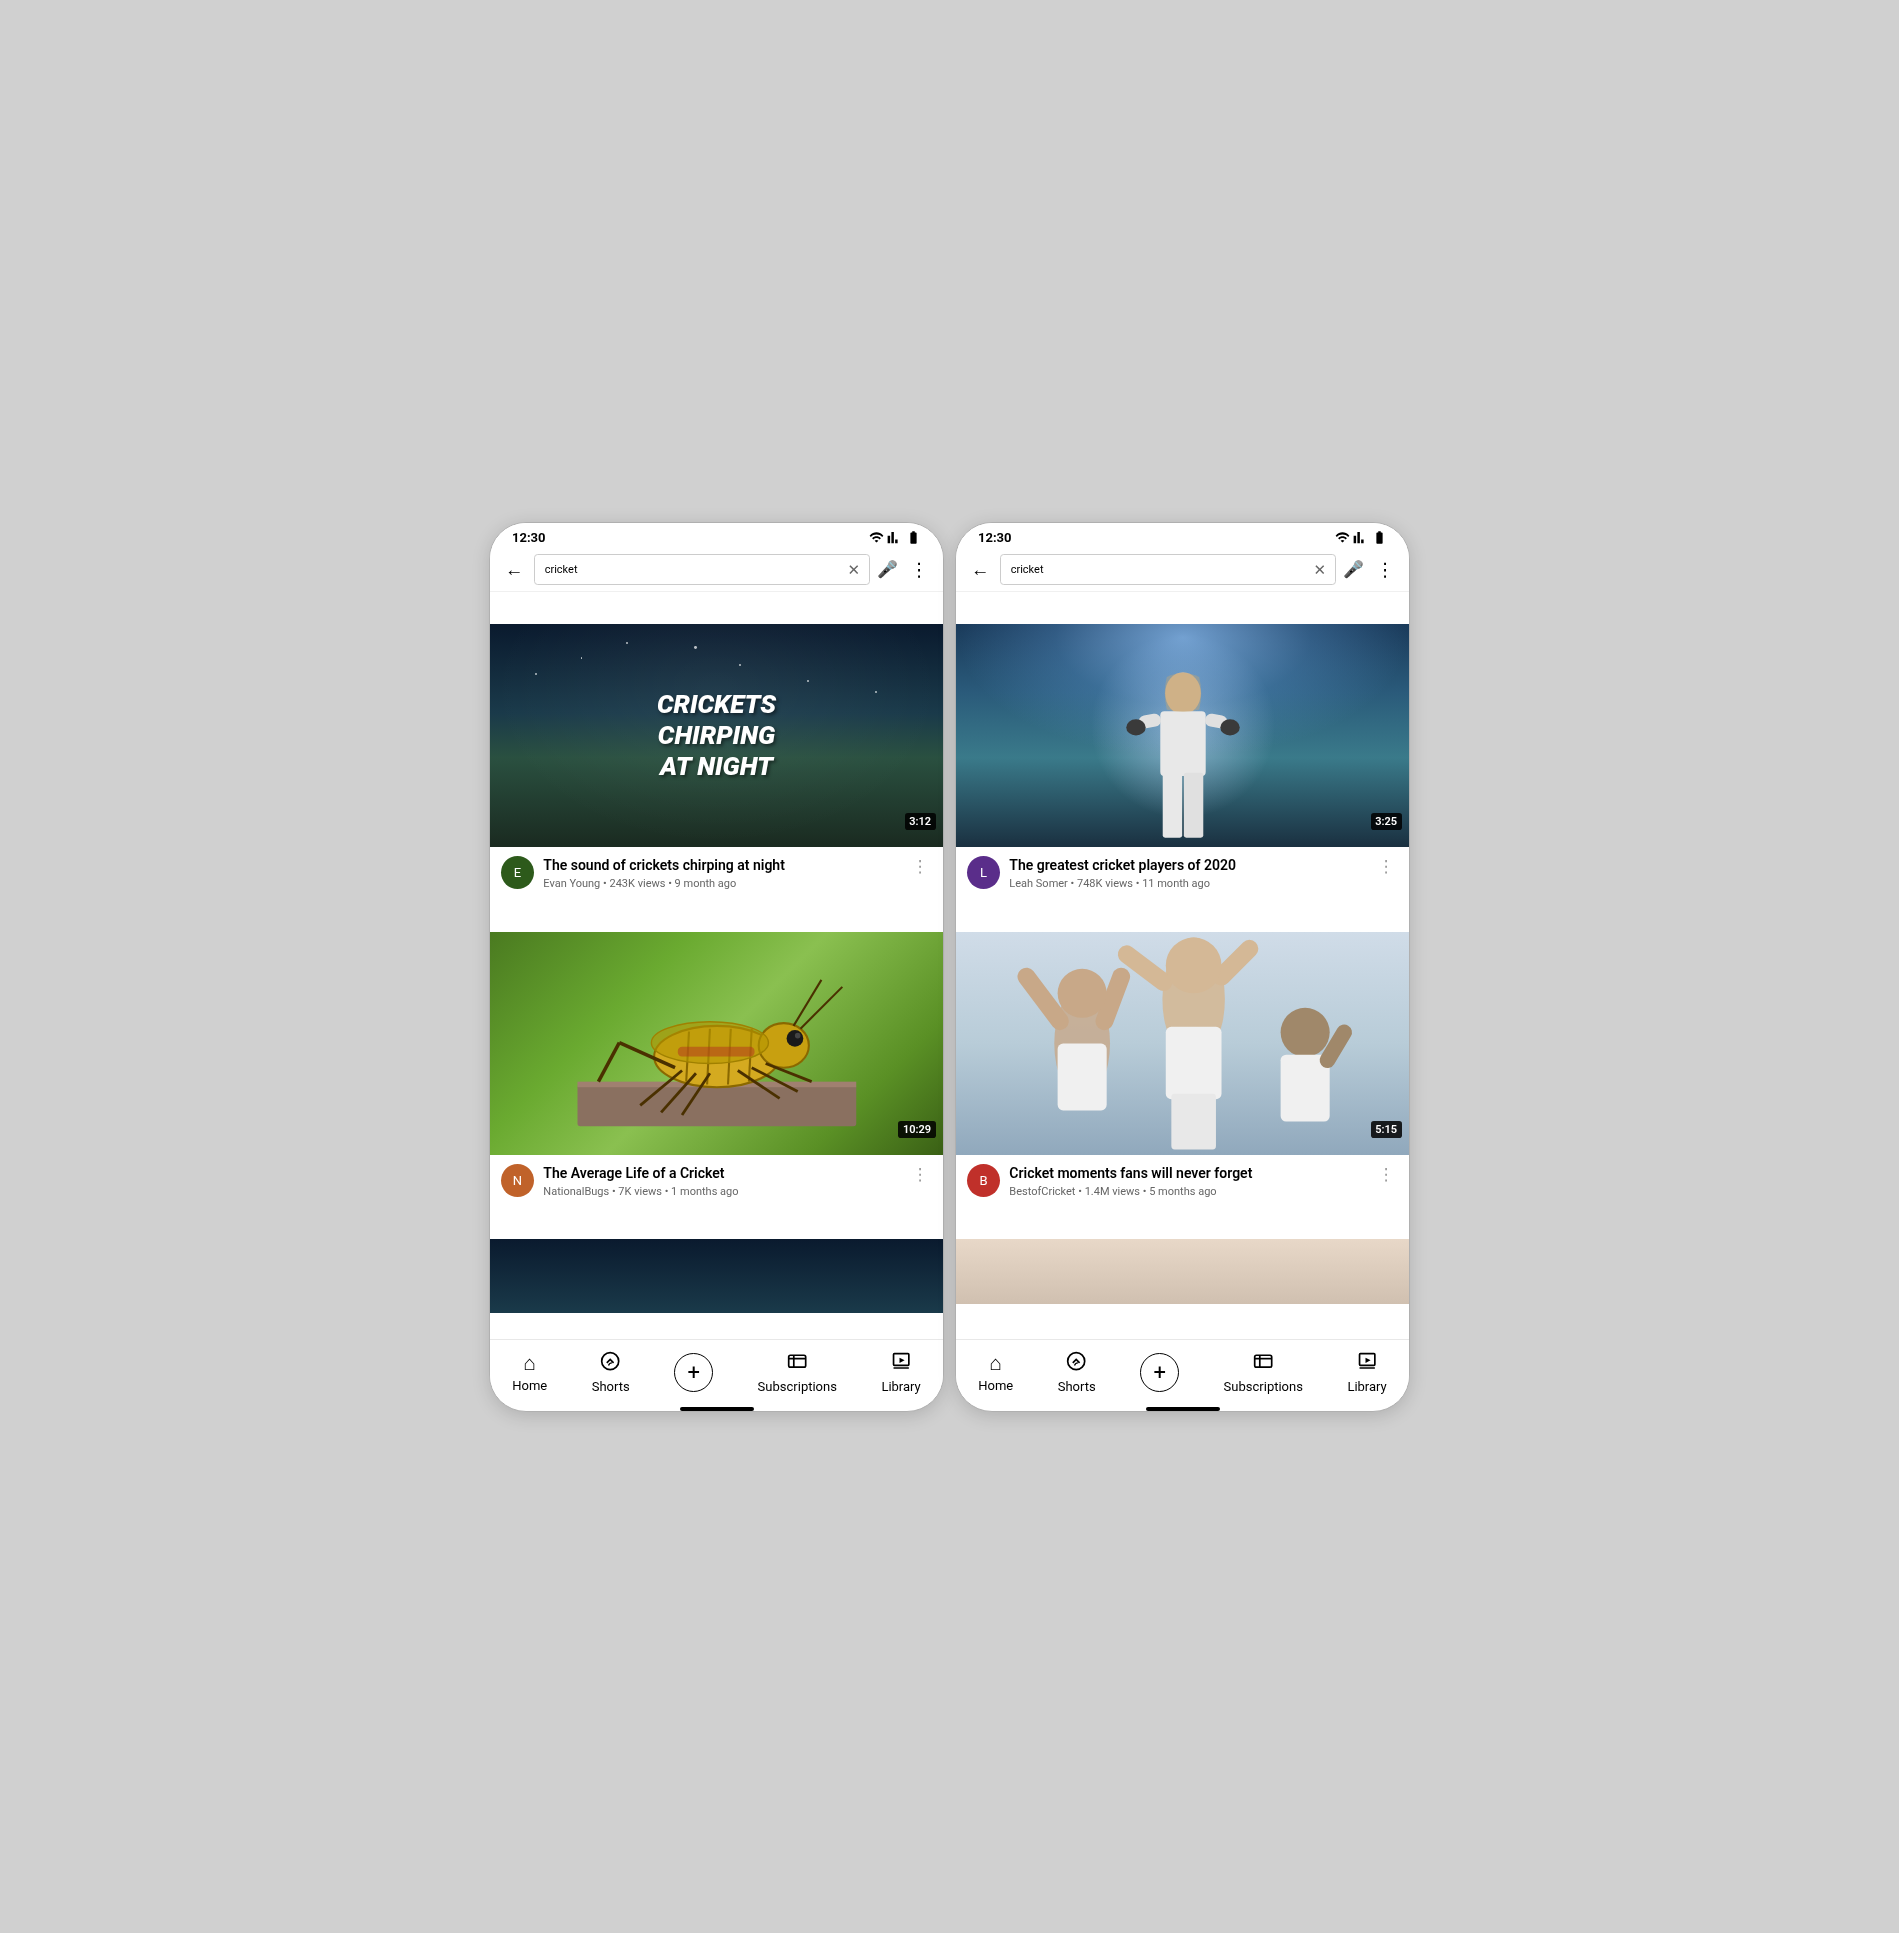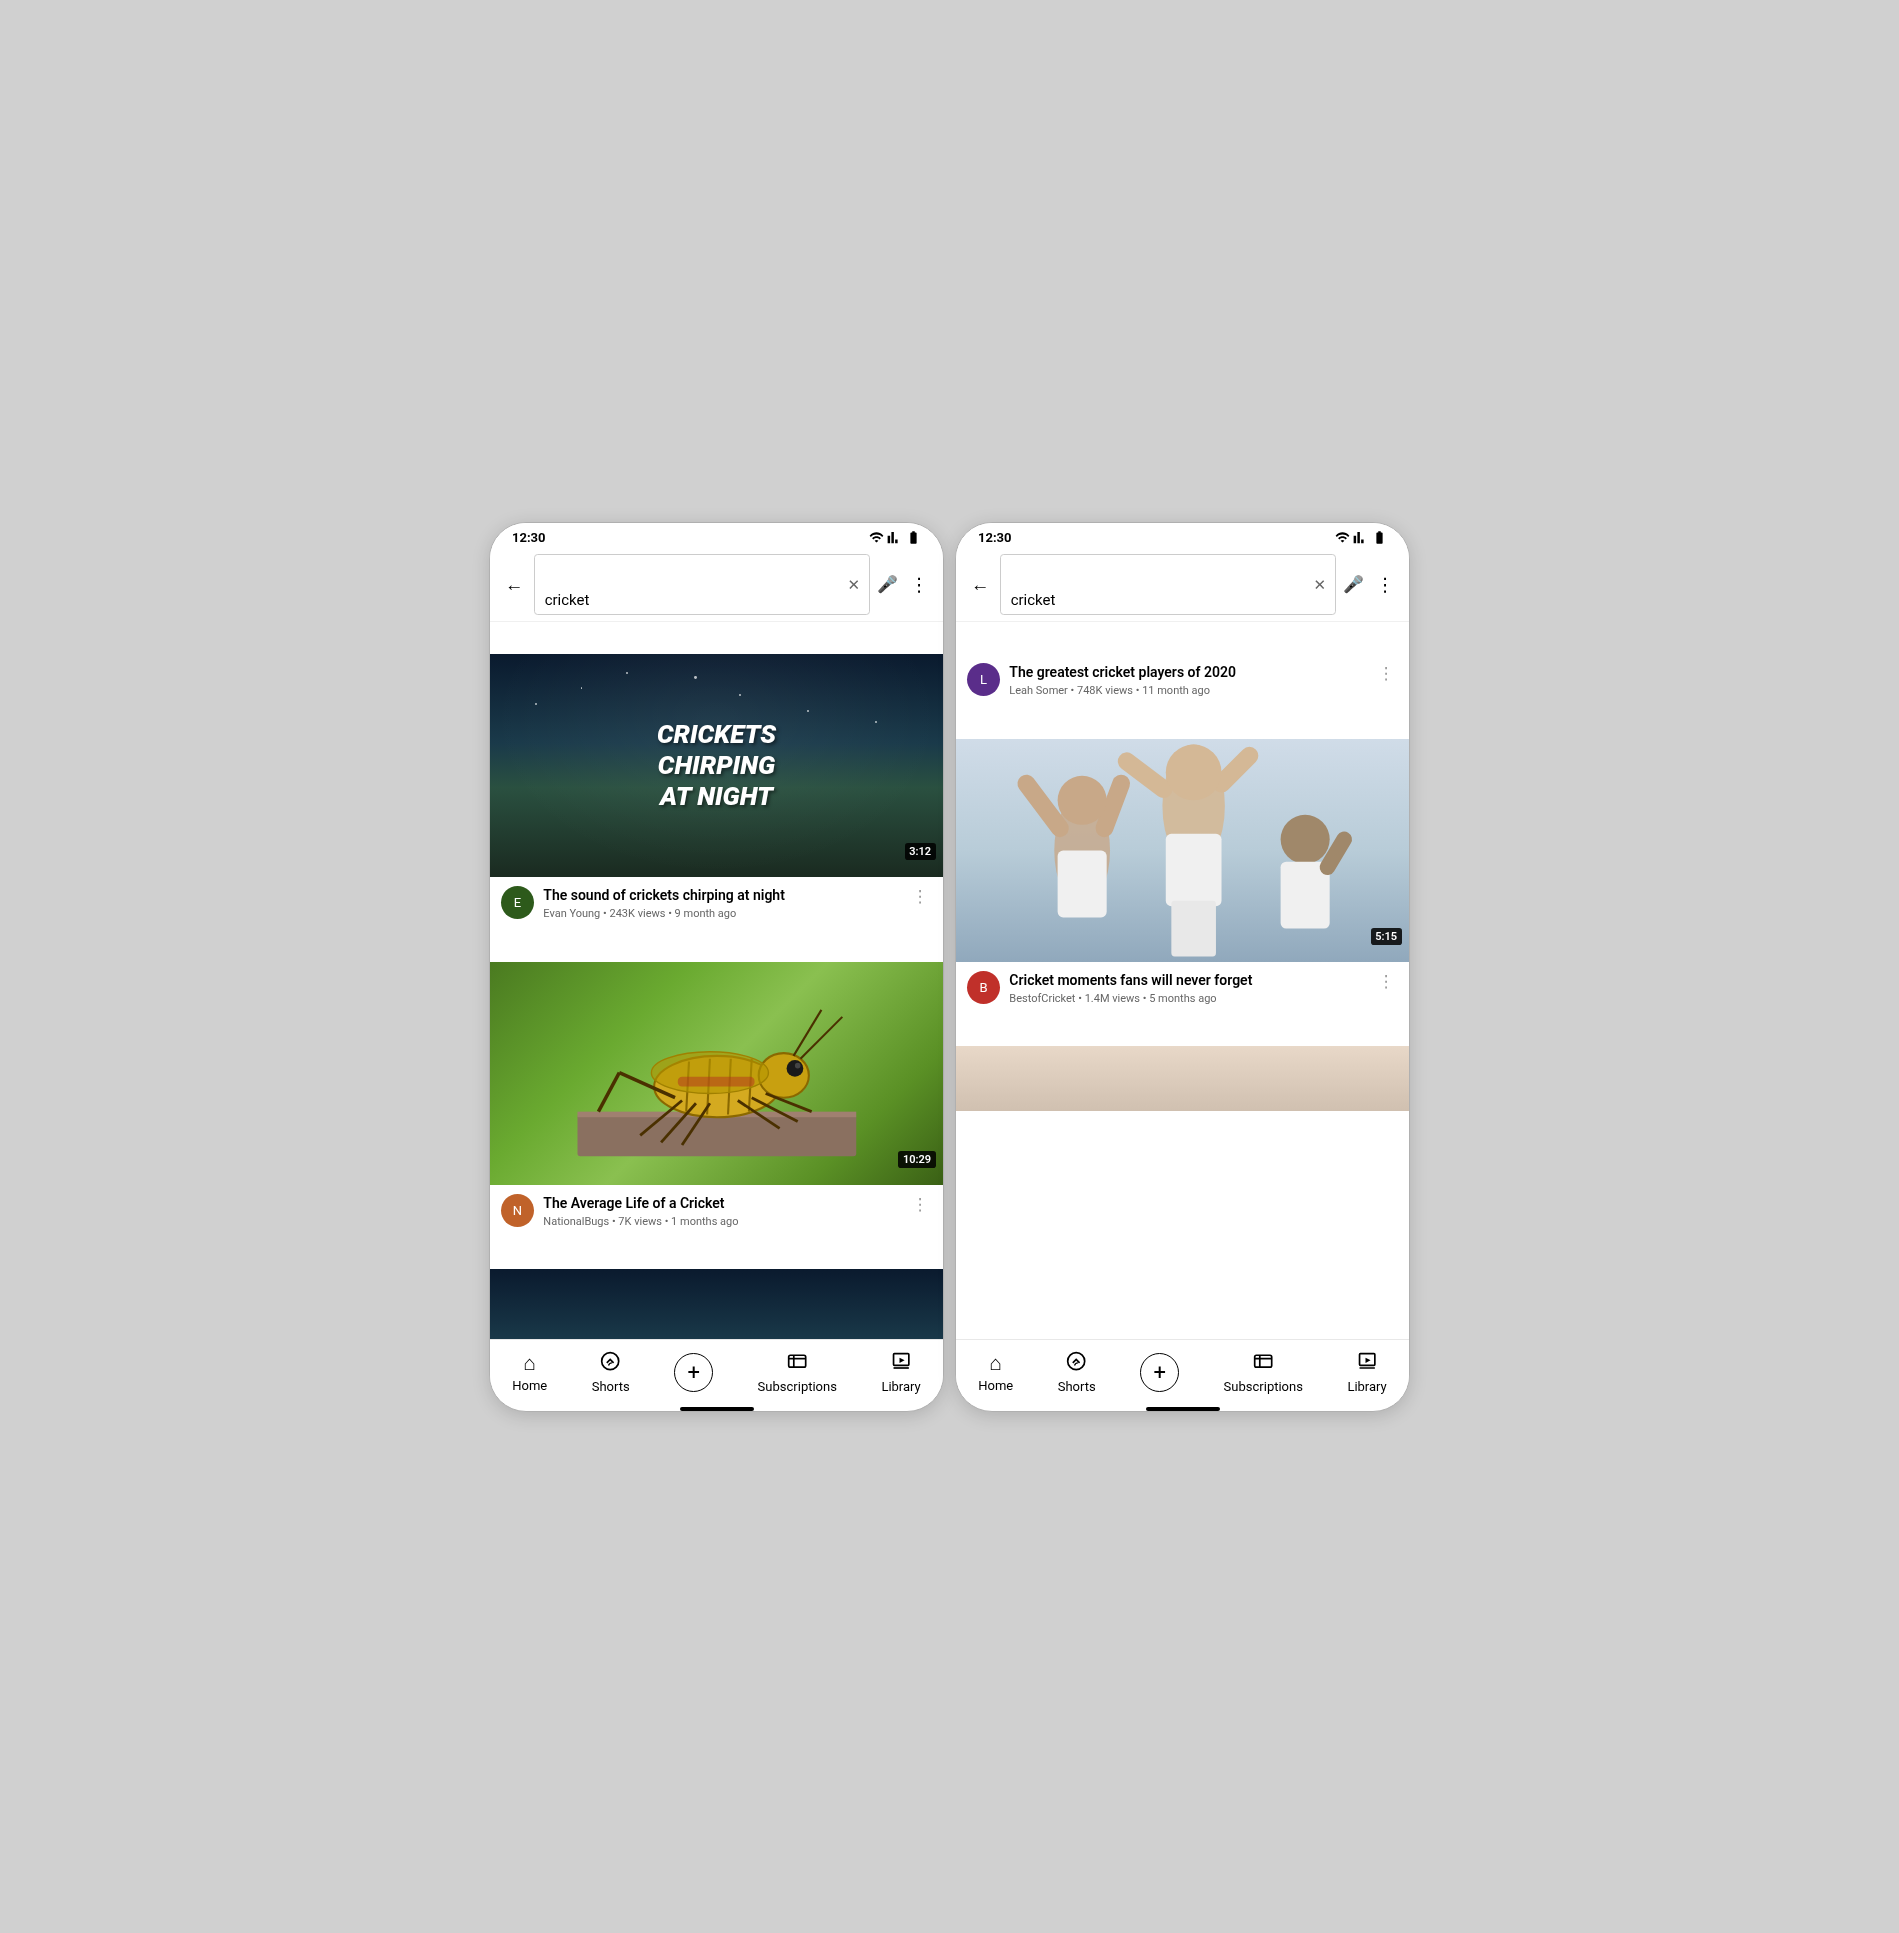--- a/index.html
+++ b/index.html
@@ -62,23 +62,22 @@
       flex: 1;
       display: flex;
       align-items: center;
       border: 1.4px solid #ccc;
       border-radius: 3.7px;
       padding: 5.6px 9.3px;
       gap: 7.4px;
     }
     .search-text {
       flex: 1;
-      font-size: 15px;
+      font-size: 11px;
       color: #000;
-      margin-top: 30px;
     }
     .search-clear {
       color: #666;
       font-size: 15px;
       cursor: pointer;
     }
     .search-mic {
       color: #000;
       font-size: 16.7px;
       cursor: pointer;
@@ -479,20 +478,45 @@
       <span class="search-text">cricket</span>
       <span class="search-clear">✕</span>
     </div>
     <span class="search-mic">🎤</span>
     <span class="search-more">⋮</span>
   </div>
 
   <div class="scroll-content">
 
     <div class="video-card">
+      <div class="video-thumbnail">
+        <div class="thumb-cricket-player">
+
+          <div style="position:absolute;top:0;left:50%;transform:translateX(-50%);width:100%;height:60%;background:radial-gradient(ellipse at 50% 10%, rgba(150,200,255,0.7) 0%, rgba(100,160,220,0.3) 40%, transparent 70%);"></div>
+
+          <svg viewBox="0 0 200 220" style="position:absolute;bottom:0;left:50%;transform:translateX(-50%);width:60%;height:80%;">
+
+            <ellipse cx="100" cy="30" rx="22" ry="26" fill="#d4b896"></ellipse>
+
+            <rect x="72" y="52" width="56" height="80" fill="#e8e8e8" rx="5"></rect>
+
+            <rect x="45" y="56" width="28" height="16" fill="#e0e0e0" rx="8" transform="rotate(-10,60,64)"></rect>
+            <rect x="127" y="56" width="28" height="16" fill="#e0e0e0" rx="8" transform="rotate(10,140,64)"></rect>
+
+            <ellipse cx="42" cy="72" rx="12" ry="10" fill="#3a3a3a"></ellipse>
+            <ellipse cx="158" cy="72" rx="12" ry="10" fill="#3a3a3a"></ellipse>
+
+            <rect x="75" y="128" width="24" height="80" fill="#e8e8e8" rx="3"></rect>
+            <rect x="101" y="128" width="24" height="80" fill="#e0e0e0" rx="3"></rect>
+
+            <path d="M80 10 Q100 0 120 10 Q125 30 120 50 Q100 56 80 50 Q75 30 80 10" fill="#c8a870" opacity="0.4"></path>
+          </svg>
+        </div>
+        <span class="video-duration">3:25</span>
+      </div>
       <div class="video-info">
         <div class="channel-avatar avatar-purple">L</div>
         <div class="video-meta">
           <div class="video-title">The greatest cricket players of 2020</div>
           <div class="video-subtitle">Leah Somer • 748K views • 11 month ago</div>
         </div>
         <span class="video-more">⋮</span>
       </div>
     </div>
 

